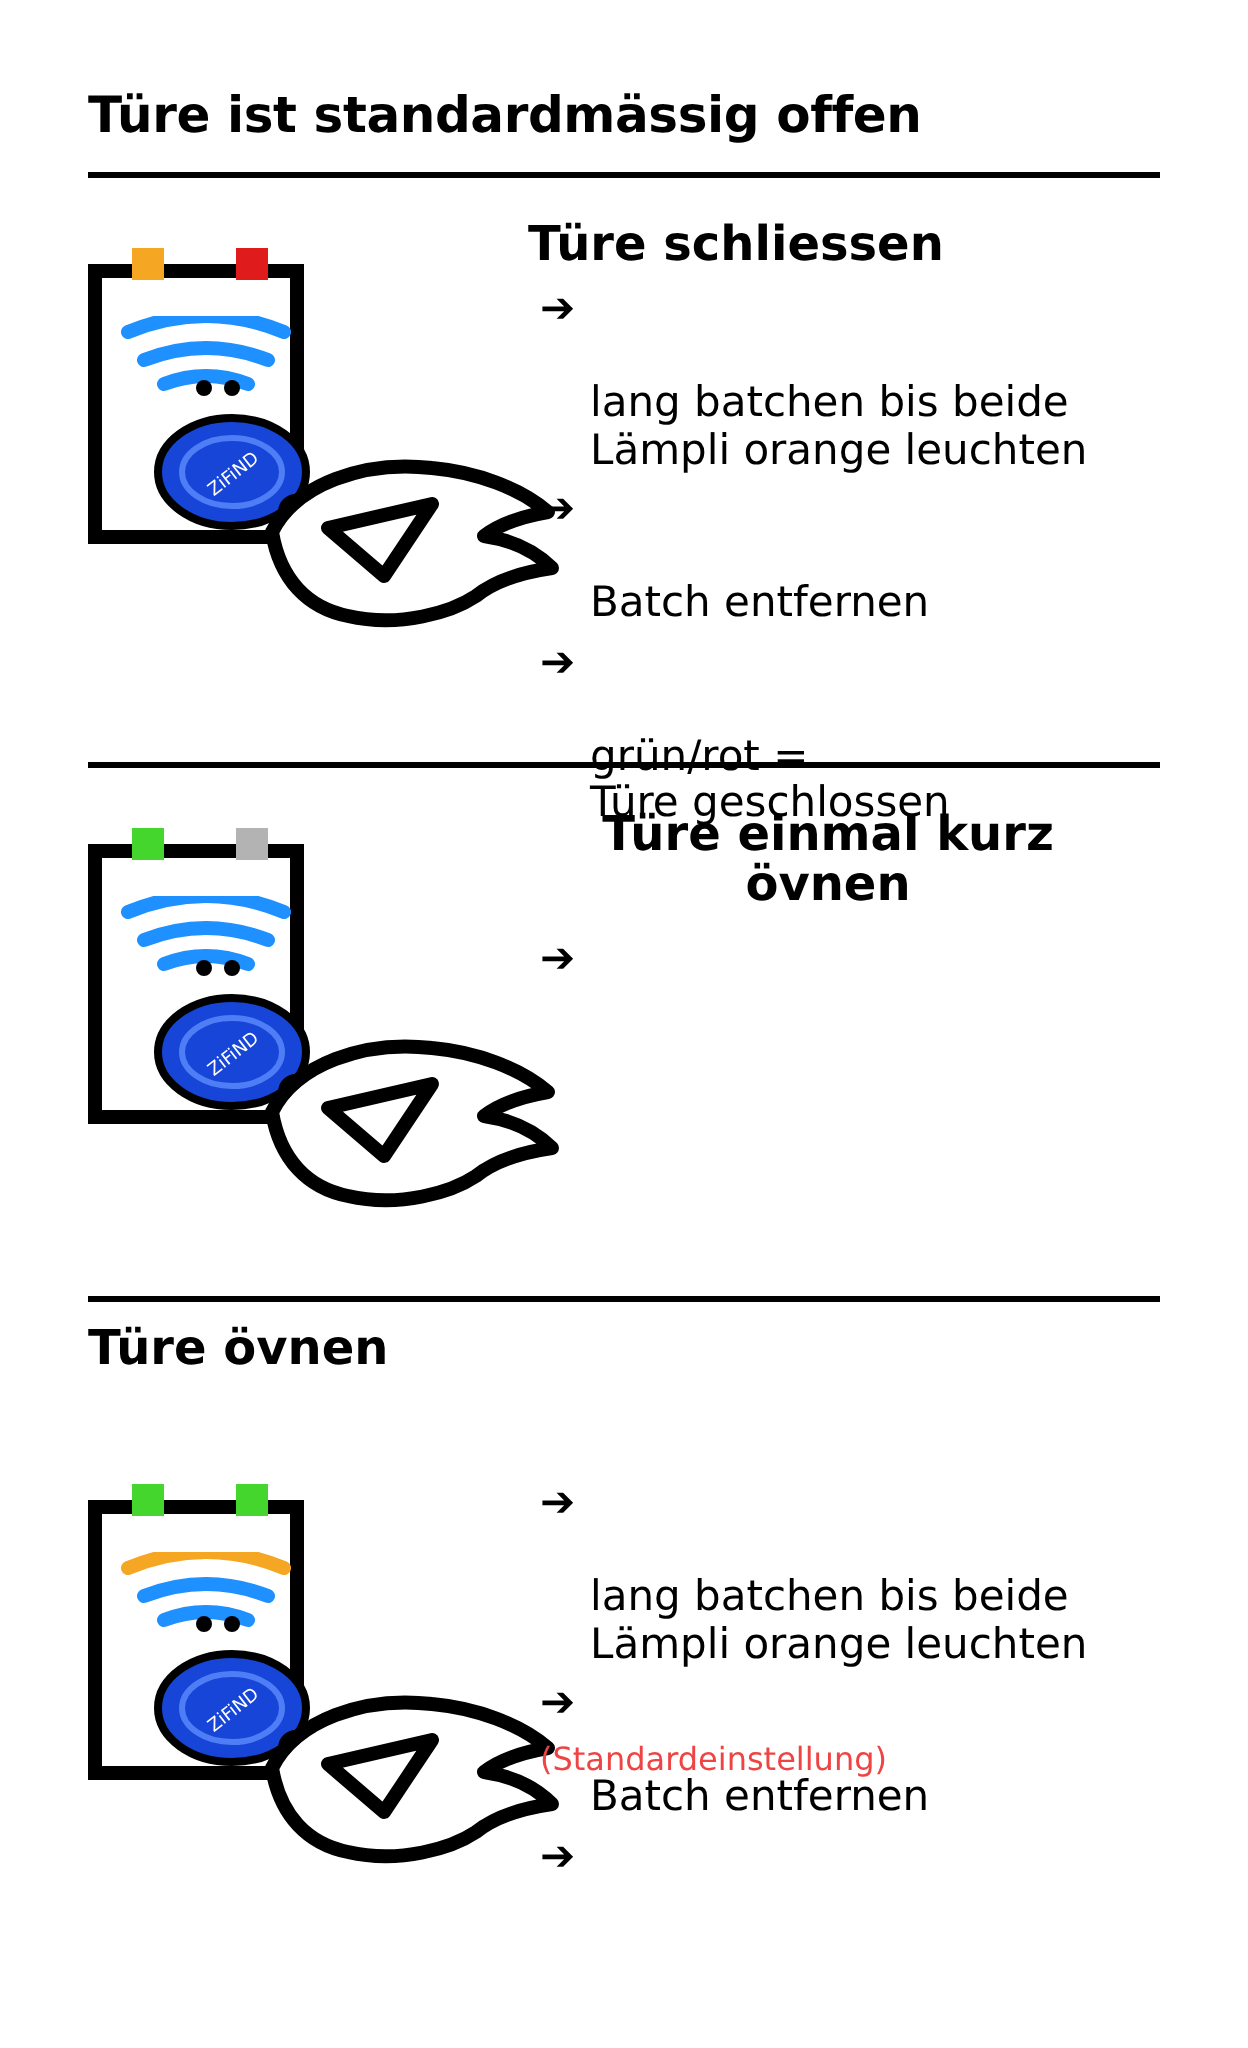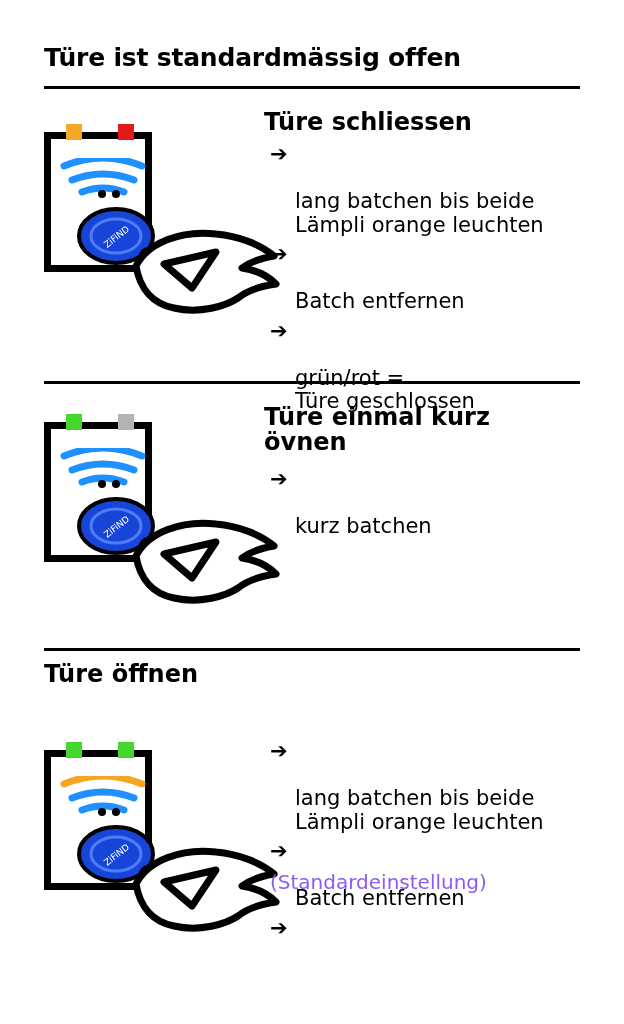--- a/index.html
+++ b/index.html
@@ -41,20 +41,21 @@
   .rule.r1 { top: 86px; }
   .rule.r2 { top: 381px; }
   .rule.r3 { top: 648px; }
 
   .sec-title {
     position: absolute;
     font-size: 24px;
     font-weight: bold;
     line-height: 1.05;
     color: #000;
+    text-align: center;
   }
   .sec-sub {
     position: absolute;
     font-size: 21px;
     color: #000;
   }
 
   
   .steps {
     position: absolute;
@@ -71,23 +72,23 @@
   .step .arrow {
     position: absolute;
     left: 0;
     top: 0px;
     font-size: 21px;
     font-weight: bold;
     line-height: 1.12;
   }
   .plain {
     position: absolute;
-    font-size: 20px;
+    font-size: 16px;
     line-height: 1.12;
-    color: #8b5cf6;
+    color: #ef4444;
   }
 
   
   .reader {
     position: absolute;
     width: 240px;
     height: 210px;
   }
   .reader .box {
     position: absolute;
@@ -249,27 +250,26 @@
       </svg>
     </div>
   </div>
 
   <div class="sec-title" style="left:264px; top:405px; width:300px; white-space:pre-line;">Türe einmal kurz
 övnen</div>
 
   <div class="steps" style="left:270px; top:468px; width:320px;">
     <div class="step">
       <span class="arrow">➔</span>
-      <span>kurz batchen</span>
     </div>
   </div>
 
   <div class="rule r3"></div>
 
-  <div class="sec-title" style="left:44px; top:662px;">Türe öffnen</div>
+  <div class="sec-title" style="left:44px; top:662px;">Türe övnen</div>
 
   <div class="reader" style="left:44px; top:728px;">
     <div class="box"></div>
     <div class="led l" style="background:#44d62c;"></div>
     <div class="led r" style="background:#44d62c;"></div>
     <div class="waves">
       <svg width="86" height="52" viewBox="0 0 86 52">
         <path d="M4 8 Q43 -8 82 8" stroke="#f5a623" stroke-width="7" fill="none" stroke-linecap="round"></path>
         <path d="M12 22 Q43 10 74 22" stroke="#1e90ff" stroke-width="7" fill="none" stroke-linecap="round"></path>
         <path d="M22 34 Q43 26 64 34" stroke="#1e90ff" stroke-width="7" fill="none" stroke-linecap="round"></path>

